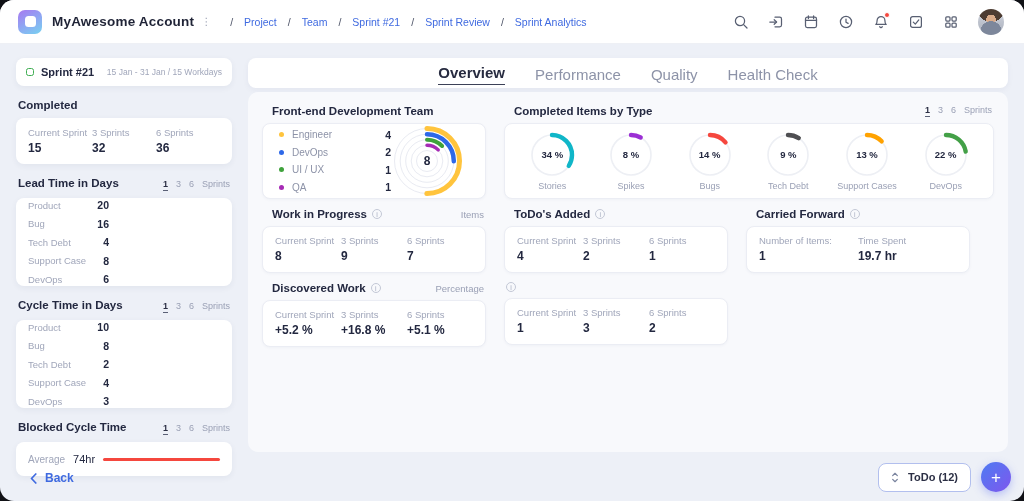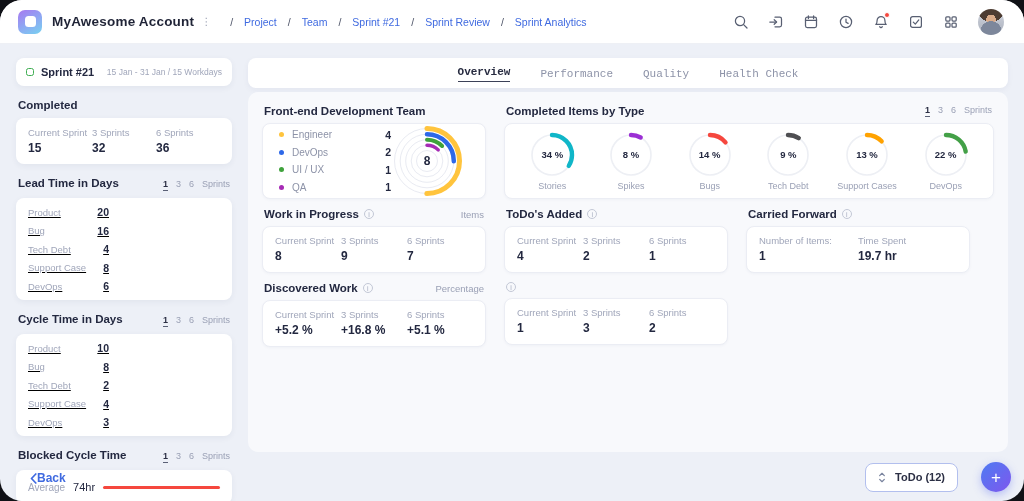--- a/index.html
+++ b/index.html
@@ -1,18 +1,18 @@
 <!DOCTYPE html>
 <html><head>
 <meta charset="utf-8">
 <style>
   * { box-sizing: border-box; margin: 0; padding: 0; }
   body { margin:0; background:#101116; font-family:"Liberation Sans", sans-serif;
          display:flex; align-items:flex-start; justify-content:flex-start; }
-  .app { position:relative; width:1024px; height:501px; border-radius:22px; overflow:hidden;
+  .app { position:relative; width:1024px; height:501px; border-radius:14px; overflow:hidden;
          background:#edf0f7; }
 
   
   .topbar { position:absolute; top:0; left:0; right:0; height:44px; background:#fff;
             display:flex; align-items:center; justify-content:space-between; padding:0 20px 0 18px;
             border-bottom:1px solid #eef0f5; z-index:5; }
   .brand { display:flex; align-items:center; gap:10px; }
   .logo { width:24px; height:24px; border-radius:7px; flex:none;
           background:linear-gradient(150deg,#a879f0 0%,#8fa6f3 50%,#77d2f0 100%);
           display:flex; align-items:center; justify-content:center; }
@@ -48,44 +48,44 @@
   .selector { display:flex; gap:8px; font-size:9px; color:#9aa0b5; align-items:baseline; }
   .selector .opt { cursor:pointer; padding-bottom:1px; }
   .selector .opt.active { color:#2b2f44; font-weight:bold; border-bottom:1.4px solid #5a6076; }
   .selector .suffix { color:#9aa0b5; }
 
   .stats-grid { display:grid; }
   .stat .lbl { font-size:9.5px; color:#a0a6ba; white-space:nowrap; }
   .stat .val { font-size:12px; font-weight:bold; color:#232840; margin-top:3px; }
   .side-stats { padding:9px 12px; }
 
-  .bars-card { padding:8px 12px; display:flex; flex-direction:column; gap:6.5px;text-decoration:underline; }
+  .bars-card { padding:1px 12px; display:flex; flex-direction:column; gap:6.5px; }
   .bar-row { display:grid; grid-template-columns:62px 27px 1fr; align-items:center; }
   .bar-row .lbl { font-size:9.5px; color:#a0a6ba; }
   .bar-row .val { font-size:10.5px; font-weight:bold; color:#232840; text-align:right; padding-right:8px; }
   .bar { height:3px; border-radius:2px; }
 
   .blocked-card { padding:11px 12px; display:flex; align-items:center; gap:8px; }
   .blocked-card .lbl { font-size:10px; color:#a0a6ba; }
   .blocked-card .val { font-size:11px; font-weight:normal; color:#232840; }
   .blocked-card .track { flex:1; }
 
   
   .main { flex:1; display:flex; flex-direction:column; min-width:0; }
   .tabbar { height:30px; flex:none; background:#fff; border-radius:8px; box-shadow:0 2px 6px rgba(35,45,90,.05);
             display:flex; align-items:center; justify-content:center; gap:30px; }
-  .tab { font-size:11px; color:#8d93a8; cursor:pointer; padding-top:2px;font-family:Liberation Mono, monospace; }
+  .tab { font-size:15px; color:#8d93a8; cursor:pointer; padding-top:2px; }
   .tab.active { color:#272b40; font-weight:bold; border-bottom:1.4px solid #3c4157; padding-bottom:3px; }
   .content { margin-top:4px; height:360px; background:#f8f9fc; border-radius:10px; padding:4px 14px 14px; }
 
   .row1 { display:grid; grid-template-columns:224px 1fr; gap:18px; }
   .rowN { display:grid; grid-template-columns:224px 224px 224px; gap:18px; }
   .card { background:#fff; border:1px solid #ebedf4; border-radius:8px; box-shadow:0 1px 3px rgba(35,45,90,.04); }
   .card-head { display:flex; align-items:center; gap:5px; margin:9px 2px 6px; }
-  .card-title { font-size:11.5px; font-weight:bold; color:#232840; white-space:nowrap; }
+  .card-title { font-size:11.5px; font-weight:bold; color:#232840; white-space:nowrap;margin-left:8px; }
   .unit { margin-left:auto; font-size:9.5px; color:#9aa0b5;padding-left:32px; }
   .info { width:10px; height:10px; border:1px solid #c3c8d6; border-radius:50%; color:#a7adc0; font-size:7px;
           display:inline-flex; align-items:center; justify-content:center; flex:none; }
 
   .team-card { display:flex; align-items:center; padding:6px 16px; height:76px; }
   .legend { display:flex; flex-direction:column; gap:5.5px; width:128px; }
   .legend-row { display:flex; align-items:center; font-size:10px; color:#8d93a8; }
   .ldot { width:5px; height:5px; border-radius:50%; margin-right:8px; flex:none; }
   .legend-val { margin-left:auto; font-weight:bold; color:#232840; font-size:10.5px; }
   .ringchart { margin-left:auto; margin-right:6px; position:relative; width:72px; height:72px; }
@@ -95,24 +95,24 @@
   .gauges-card { display:grid; grid-template-columns:repeat(6,1fr); padding:6px 8px; height:76px; align-items:center; }
   .gauge { display:flex; flex-direction:column; align-items:center; gap:3px; }
   .gauge-wrap { position:relative; width:46px; height:46px; }
   .gauge-pct { position:absolute; inset:0; display:flex; align-items:center; justify-content:center;
                font-size:9.5px; font-weight:bold; color:#232840; }
   .gauge-lbl { font-size:9px; color:#9aa0b5; white-space:nowrap; }
 
   .metric-body { padding:8px 12px 9px; }
 
   
-  .back { position:absolute; left:30px; bottom:16px; display:flex; align-items:center; gap:0;
+  .back { position:absolute; left:30px; bottom:16px; display:flex; align-items:center; gap:8px;
           color:#3f6ae0; font-size:12px; font-weight:bold; cursor:pointer; background:none; border:none; }
   .back svg { stroke:#3f6ae0; fill:none; stroke-width:1.7; stroke-linecap:round; stroke-linejoin:round; }
-  .footer-right { position:absolute; right:13px; bottom:9px; display:flex; align-items:center; gap:23px; }
+  .footer-right { position:absolute; right:13px; bottom:9px; display:flex; align-items:center; gap:10px; }
   .todo-btn { display:flex; align-items:center; gap:9px; background:#fff; border:1px solid #b2bfee;
               border-radius:8px; padding:7px 12px; font-size:11px; font-weight:bold; color:#2b2f44;
               font-family:inherit; cursor:pointer; }
   .todo-btn svg { stroke:#7c86a0; fill:none; stroke-width:1.4; stroke-linecap:round; stroke-linejoin:round; }
   .add-btn { width:30px; height:30px; border-radius:50%; border:none; cursor:pointer;
              background:linear-gradient(135deg,#4e7bf2,#7e57ee); color:#fff; font-size:17px; line-height:1;
              display:flex; align-items:center; justify-content:center; box-shadow:0 3px 8px rgba(80,100,240,.35); }
 </style>
 </head>
 <body>

